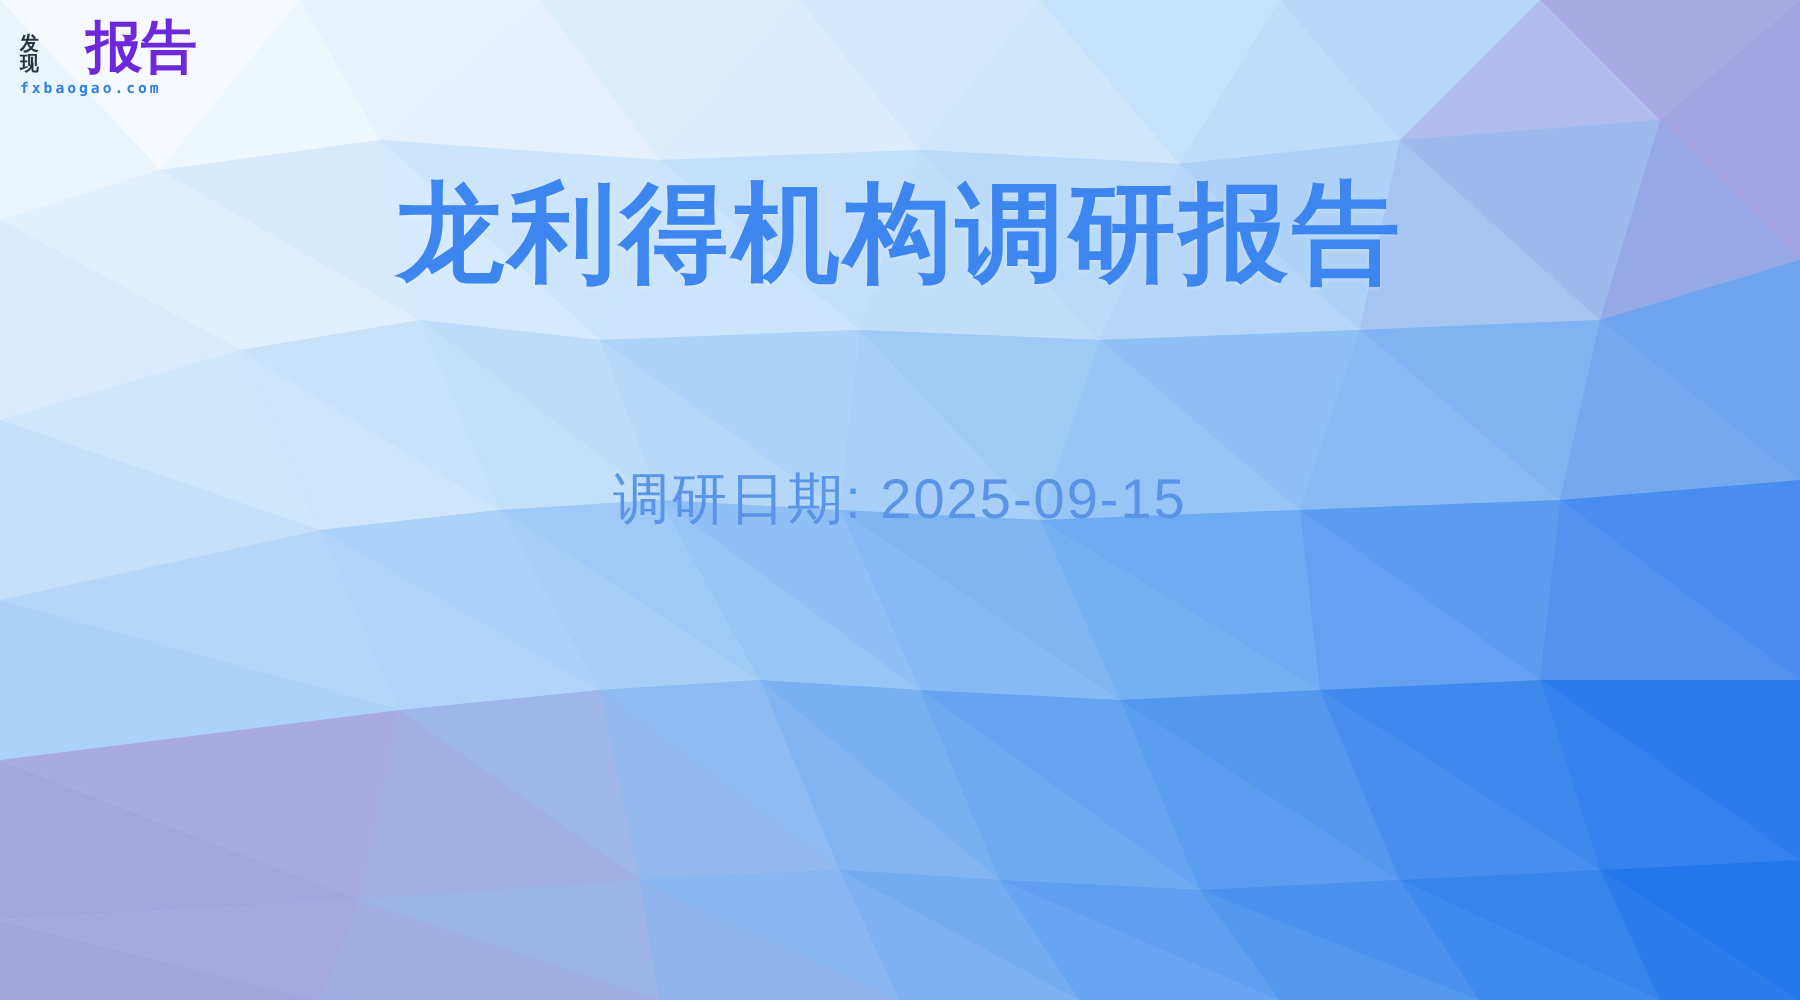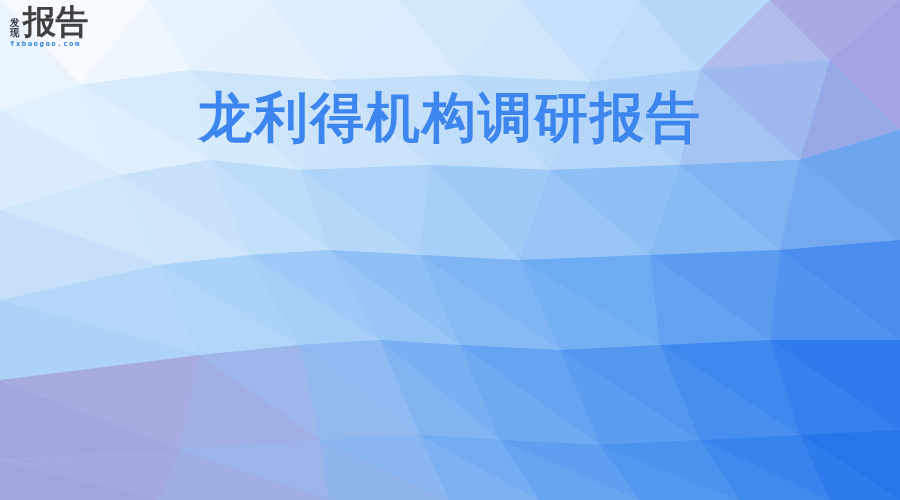--- a/index.html
+++ b/index.html
@@ -51,25 +51,26 @@
   .logo-stack span {
     font-size: 10px;
     font-weight: 700;
     color: #2b3340;
     letter-spacing: 0;
     display: block;
     transform: scaleX(0.94);
     transform-origin: left center;
   }
   .logo-main {
-    font-size: 33px;
-    font-weight: 700;
-    color: #404040;
+    font-size: 28px;
+    font-weight: 700;
+    color: #6d28d9;
     line-height: 1;
     letter-spacing: -0.5px;
+    margin-left: 20px;
   }
   .logo-domain {
     margin-top: 2px;
     font-size: 8px;
     font-weight: 700;
     color: #2f7fe0;
     letter-spacing: 1.6px;
     font-family: "DejaVu Sans Mono", "Liberation Mono", monospace;
     white-space: nowrap;
     transform: scale(0.92);
@@ -249,16 +250,17 @@
         <span>发</span>
         <span>现</span>
       </span>
       <span class="logo-main">报告</span>
     </div>
     <div class="logo-domain">fxbaogao.com</div>
   </div>
 
   <div id="title-block">
     <div id="report-title">龙利得机构调研报告</div>
+    <div id="report-subtitle">调研日期: 2025-09-15</div>
   </div>
 
 
 </div>
 
 </body></html>

